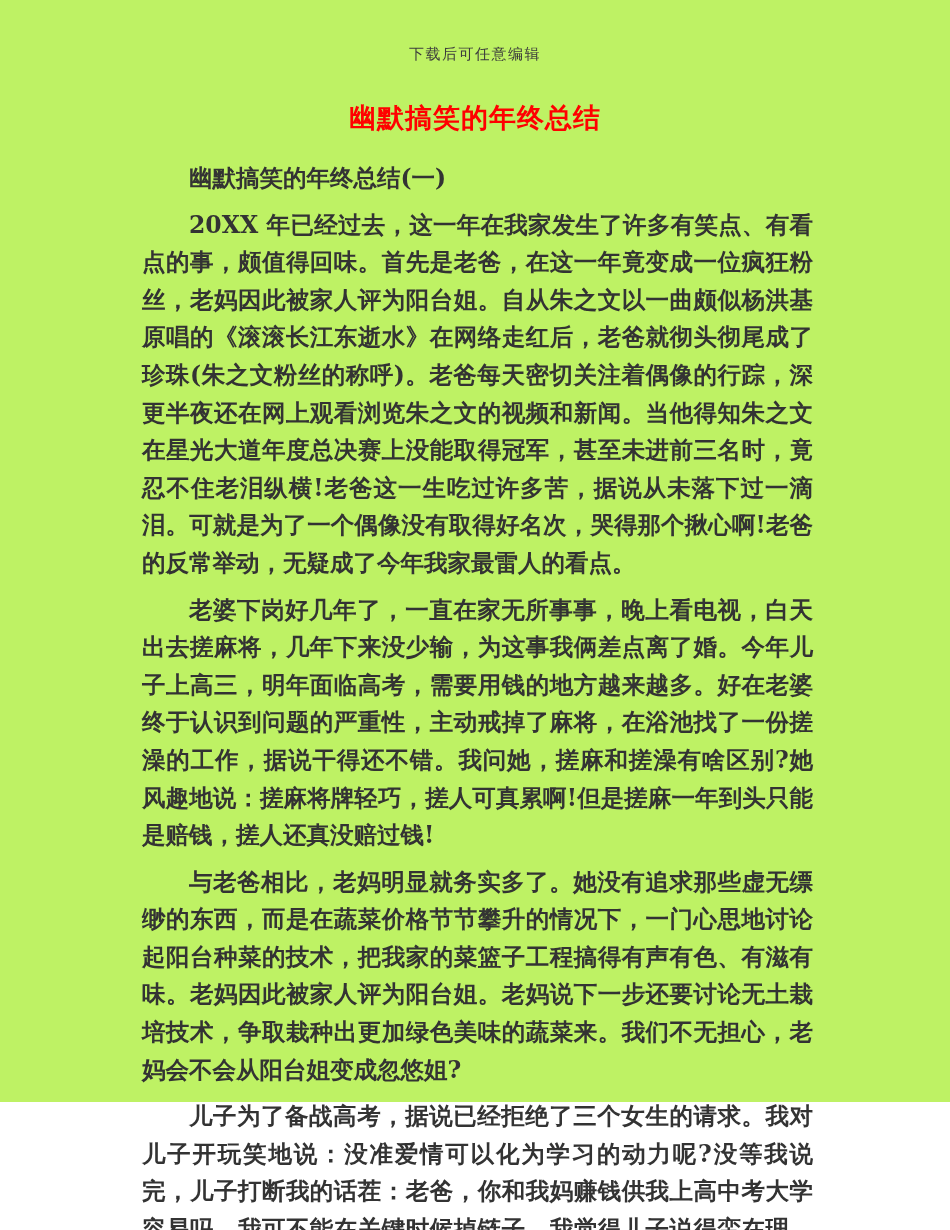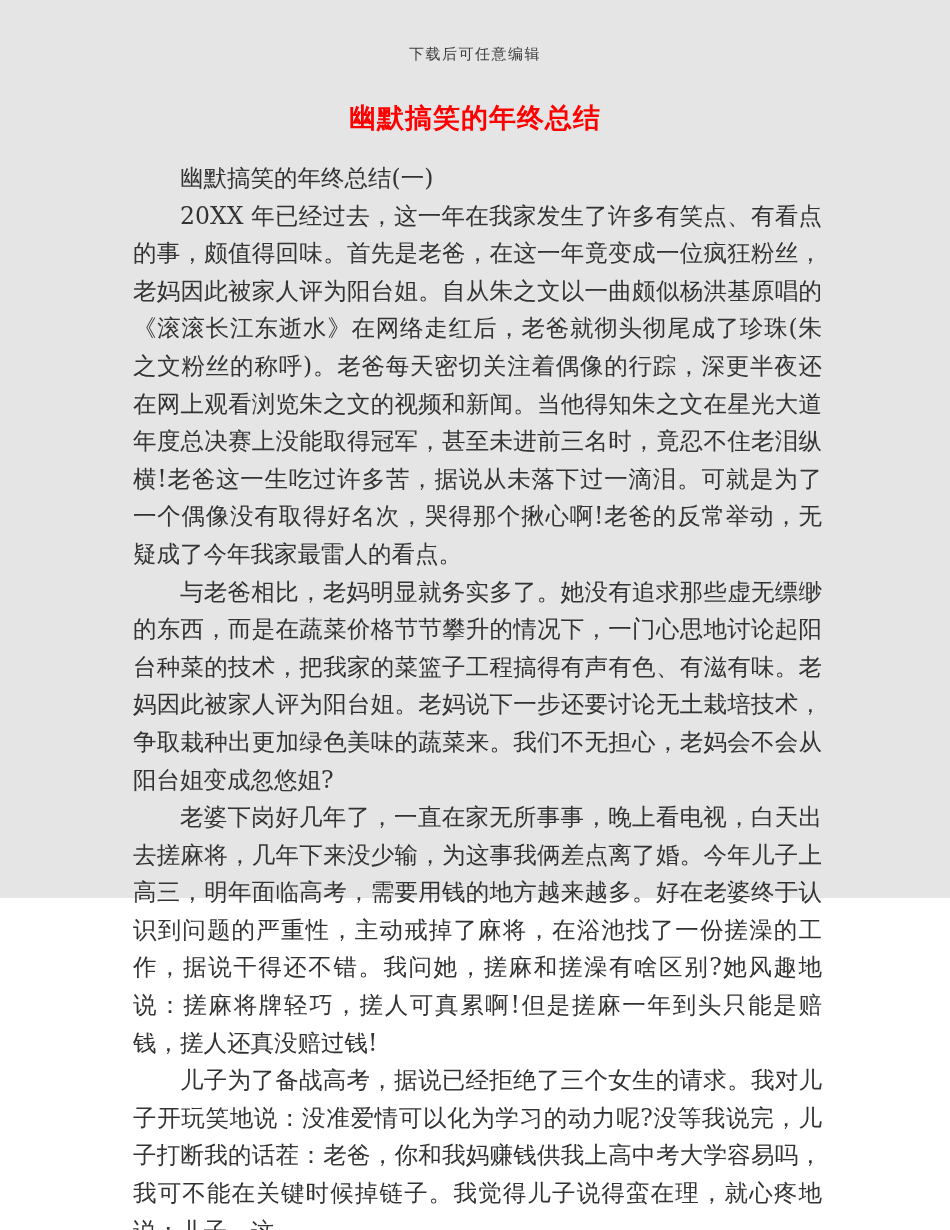--- a/index.html
+++ b/index.html
@@ -8,22 +8,22 @@
     background: #ffffff;
   }
   body {
     width: 950px;
     height: 1230px;
     overflow: hidden;
     font-family: "DejaVu Sans", sans-serif;
   }
   .page {
     width: 950px;
-    height: 898px;
-    background: #e5e5e5;
+    height: 1102px;
+    background: #bef264;
     box-sizing: border-box;
   }
   .header-note {
     padding-top: 45px;
     text-align: center;
     font-size: 15px;
     letter-spacing: 1.5px;
     color: #3c3c3c;
     font-family: "DejaVu Serif", serif;
   }
@@ -38,39 +38,39 @@
   }
   .doc-body {
     margin: 24px 128px 0 133px;
     font-size: 23.5px;
     line-height: 37.6px;
     text-align: justify;
     color: #333333;
     font-family: "DejaVu Serif", serif;
   }
   .doc-body p.para {
-    margin: 0;
+    margin: 9px;
     padding: 0;
     text-indent: 2em;
-    font-weight: 400;
+    font-weight: 700;
   }
 </style>
 </head>
 <body>
 
 <div class="page">
   <div class="header-note">下载后可任意编辑</div>
 
   <h1 class="doc-title" style="color: rgb(255, 0, 0);">幽默搞笑的年终总结</h1>
 
   <div class="doc-body" style="color: rgb(51, 51, 51);">
 
       <p class="para">幽默搞笑的年终总结(一)</p>
 
       <p class="para">20XX 年已经过去，这一年在我家发生了许多有笑点、有看点的事，颇值得回味。首先是老爸，在这一年竟变成一位疯狂粉丝，老妈因此被家人评为阳台姐。自从朱之文以一曲颇似杨洪基原唱的《滚滚长江东逝水》在网络走红后，老爸就彻头彻尾成了珍珠(朱之文粉丝的称呼)。老爸每天密切关注着偶像的行踪，深更半夜还在网上观看浏览朱之文的视频和新闻。当他得知朱之文在星光大道年度总决赛上没能取得冠军，甚至未进前三名时，竟忍不住老泪纵横!老爸这一生吃过许多苦，据说从未落下过一滴泪。可就是为了一个偶像没有取得好名次，哭得那个揪心啊!老爸的反常举动，无疑成了今年我家最雷人的看点。</p>
 
+      <p class="para">老婆下岗好几年了，一直在家无所事事，晚上看电视，白天出去搓麻将，几年下来没少输，为这事我俩差点离了婚。今年儿子上高三，明年面临高考，需要用钱的地方越来越多。好在老婆终于认识到问题的严重性，主动戒掉了麻将，在浴池找了一份搓澡的工作，据说干得还不错。我问她，搓麻和搓澡有啥区别?她风趣地说：搓麻将牌轻巧，搓人可真累啊!但是搓麻一年到头只能是赔钱，搓人还真没赔过钱!</p>
+
       <p class="para">与老爸相比，老妈明显就务实多了。她没有追求那些虚无缥缈的东西，而是在蔬菜价格节节攀升的情况下，一门心思地讨论起阳台种菜的技术，把我家的菜篮子工程搞得有声有色、有滋有味。老妈因此被家人评为阳台姐。老妈说下一步还要讨论无土栽培技术，争取栽种出更加绿色美味的蔬菜来。我们不无担心，老妈会不会从阳台姐变成忽悠姐?</p>
-
-      <p class="para">老婆下岗好几年了，一直在家无所事事，晚上看电视，白天出去搓麻将，几年下来没少输，为这事我俩差点离了婚。今年儿子上高三，明年面临高考，需要用钱的地方越来越多。好在老婆终于认识到问题的严重性，主动戒掉了麻将，在浴池找了一份搓澡的工作，据说干得还不错。我问她，搓麻和搓澡有啥区别?她风趣地说：搓麻将牌轻巧，搓人可真累啊!但是搓麻一年到头只能是赔钱，搓人还真没赔过钱!</p>
 
       <p class="para">儿子为了备战高考，据说已经拒绝了三个女生的请求。我对儿子开玩笑地说：没准爱情可以化为学习的动力呢?没等我说完，儿子打断我的话茬：老爸，你和我妈赚钱供我上高中考大学容易吗，我可不能在关键时候掉链子。我觉得儿子说得蛮在理，就心疼地说：儿子，这</p>
     </div>
 </div>
 
 </body></html>

